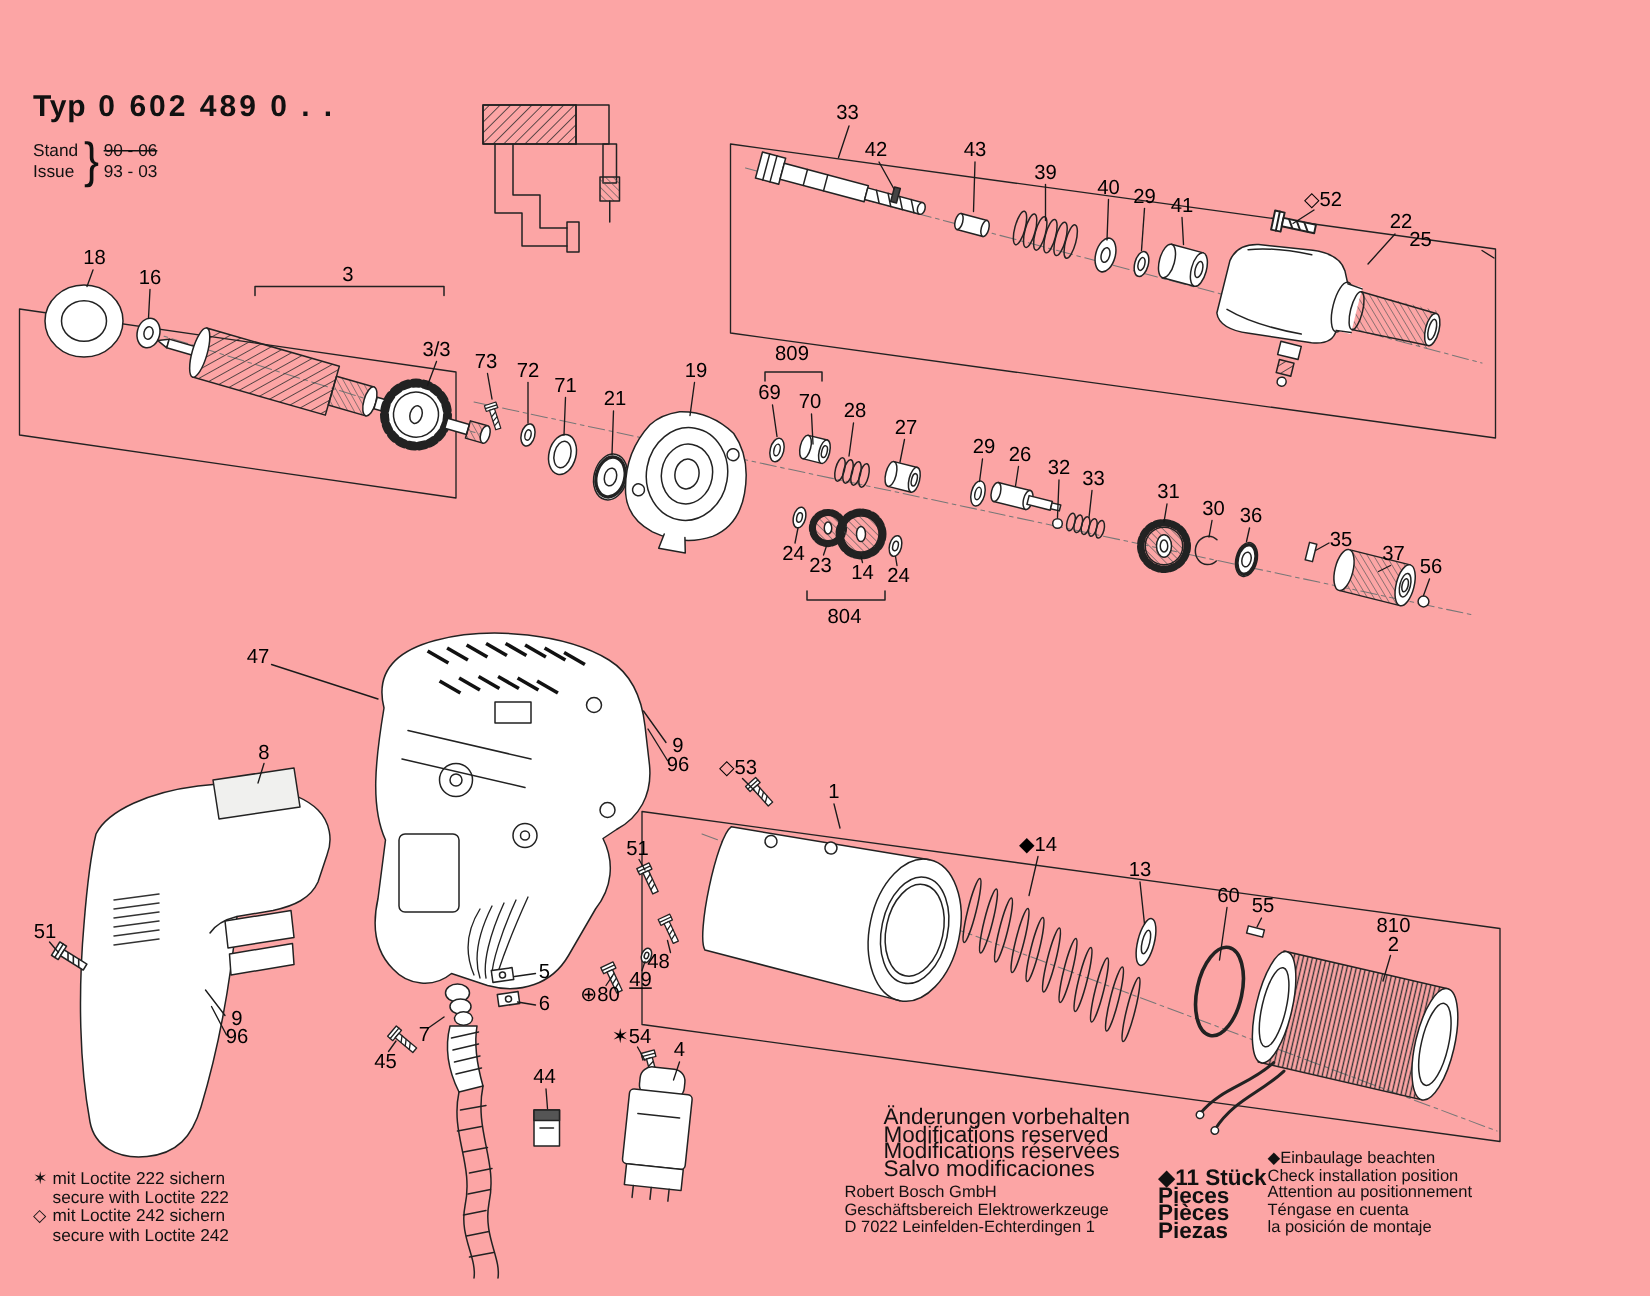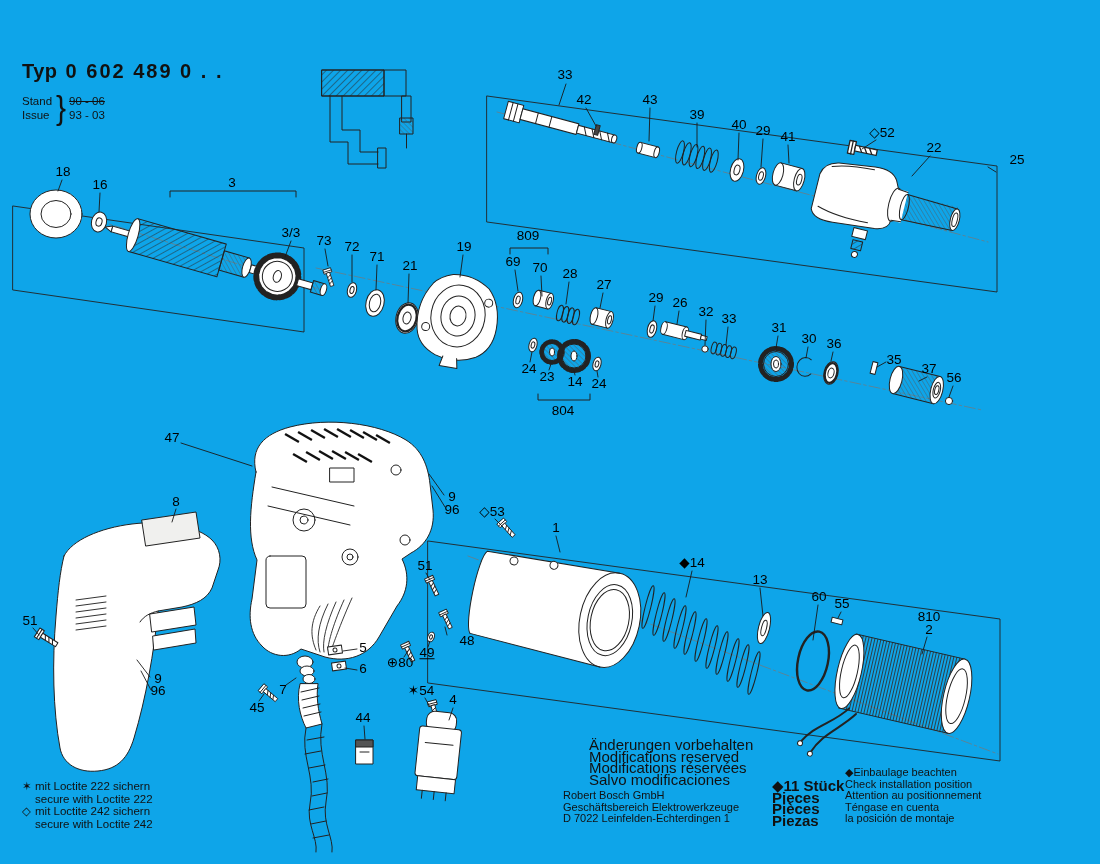--- a/index.html
+++ b/index.html
@@ -1,20 +1,20 @@
 <!DOCTYPE html>
 <html><head>
 <meta charset="utf-8">
 <style>
   * { margin:0; padding:0; box-sizing:border-box; }
   html,body { background:#e9e9e9; }
   body { font-family:"Liberation Sans","DejaVu Sans",sans-serif; color:#111; }
   .canvas {
     position:relative; width:1100px; height:864px;
-    background:#0ea5e9; overflow:hidden; margin:0 auto;
+    background:#fca5a5; overflow:hidden; margin:0 auto;
   }
   svg.draw { position:absolute; left:0; top:0; }
 
   
   .header { position:absolute; left:22px; top:60px; }
   .typ-line { font-size:20px; font-weight:bold; letter-spacing:0.5px; white-space:nowrap; }
   .typ-line .typ-num { margin-left:8px; letter-spacing:2px; }
   .rev-block { display:flex; align-items:center; margin-top:8px; font-size:11.5px; }
   .rev-labels div, .rev-values div { line-height:14px; }
   .rev-brace { font-size:30px; font-weight:300; margin:0 3px 0 4px; transform:scaleY(1.1); }
@@ -555,21 +555,21 @@
   <div>
       <div class="part-label" style="left: 565px; top: 75px;">33</div>
       <div class="part-label" style="left: 584px; top: 100px;">42</div>
       <div class="part-label" style="left: 650px; top: 100px;">43</div>
       <div class="part-label" style="left: 697px; top: 115px;">39</div>
       <div class="part-label" style="left: 739px; top: 125px;">40</div>
       <div class="part-label" style="left: 763px; top: 131px;">29</div>
       <div class="part-label" style="left: 788px; top: 137px;">41</div>
       <div class="part-label" style="left: 882px; top: 133px;">◇52</div>
       <div class="part-label" style="left: 934px; top: 148px;">22</div>
-      <div class="part-label" style="left: 1017px; top: 160px; text-align: right;">25</div>
+      <div class="part-label" style="left: 947px; top: 160px; text-align: right;">25</div>
       <div class="part-label" style="left: 63px; top: 172px;">18</div>
       <div class="part-label" style="left: 100px; top: 185px; text-align: right;">16</div>
       <div class="part-label" style="left: 232px; top: 183px;">3</div>
       <div class="part-label" style="left: 291px; top: 233px;">3/3</div>
       <div class="part-label" style="left: 324px; top: 241px;">73</div>
       <div class="part-label" style="left: 352px; top: 247px;">72</div>
       <div class="part-label" style="left: 377px; top: 257px;">71</div>
       <div class="part-label" style="left: 410px; top: 266px;">21</div>
       <div class="part-label" style="left: 464px; top: 247px;">19</div>
       <div class="part-label" style="left: 528px; top: 236px;">809</div>
@@ -599,21 +599,21 @@
       <div class="part-label" style="left: 492px; top: 512px;">◇53</div>
       <div class="part-label" style="left: 556px; top: 528px;">1</div>
       <div class="part-label" style="left: 692px; top: 563px;">◆14</div>
       <div class="part-label" style="left: 760px; top: 580px;">13</div>
       <div class="part-label" style="left: 819px; top: 597px;">60</div>
       <div class="part-label" style="left: 842px; top: 604px;">55</div>
       <div class="part-label" style="left: 929px; top: 617px;">810</div>
       <div class="part-label" style="left: 929px; top: 630px;">2</div>
       <div class="part-label" style="left: 30px; top: 621px;">51</div>
       <div class="part-label" style="left: 425px; top: 566px;">51</div>
-      <div class="part-label" style="left: 467px; top: 641px; text-align: center;">48</div>
+      <div class="part-label" style="left: 439px; top: 641px; text-align: center;">48</div>
       <div class="part-label" style="left: 427px; top: 653px; text-decoration: underline;">49</div>
       <div class="part-label" style="left: 400px; top: 663px;">⊕80</div>
       <div class="part-label" style="left: 363px; top: 648px;">5</div>
       <div class="part-label" style="left: 363px; top: 669px;">6</div>
       <div class="part-label" style="left: 283px; top: 690px;">7</div>
       <div class="part-label" style="left: 257px; top: 708px;">45</div>
       <div class="part-label" style="left: 363px; top: 718px;">44</div>
       <div class="part-label" style="left: 421px; top: 691px;">✶54</div>
       <div class="part-label" style="left: 453px; top: 700px;">4</div>
       <div class="part-label" style="left: 158px; top: 679px;">9</div>

